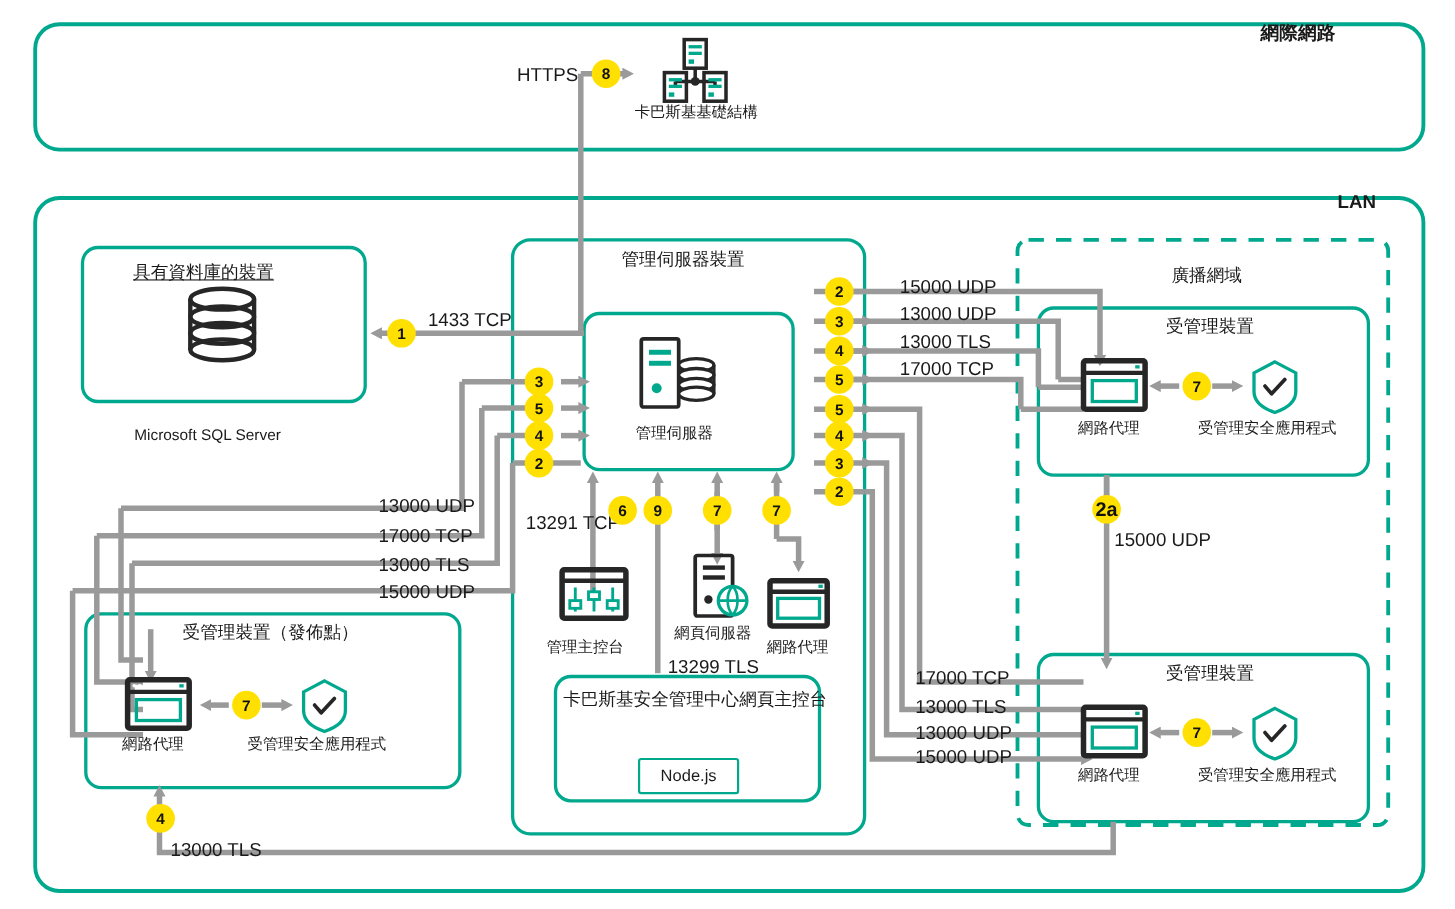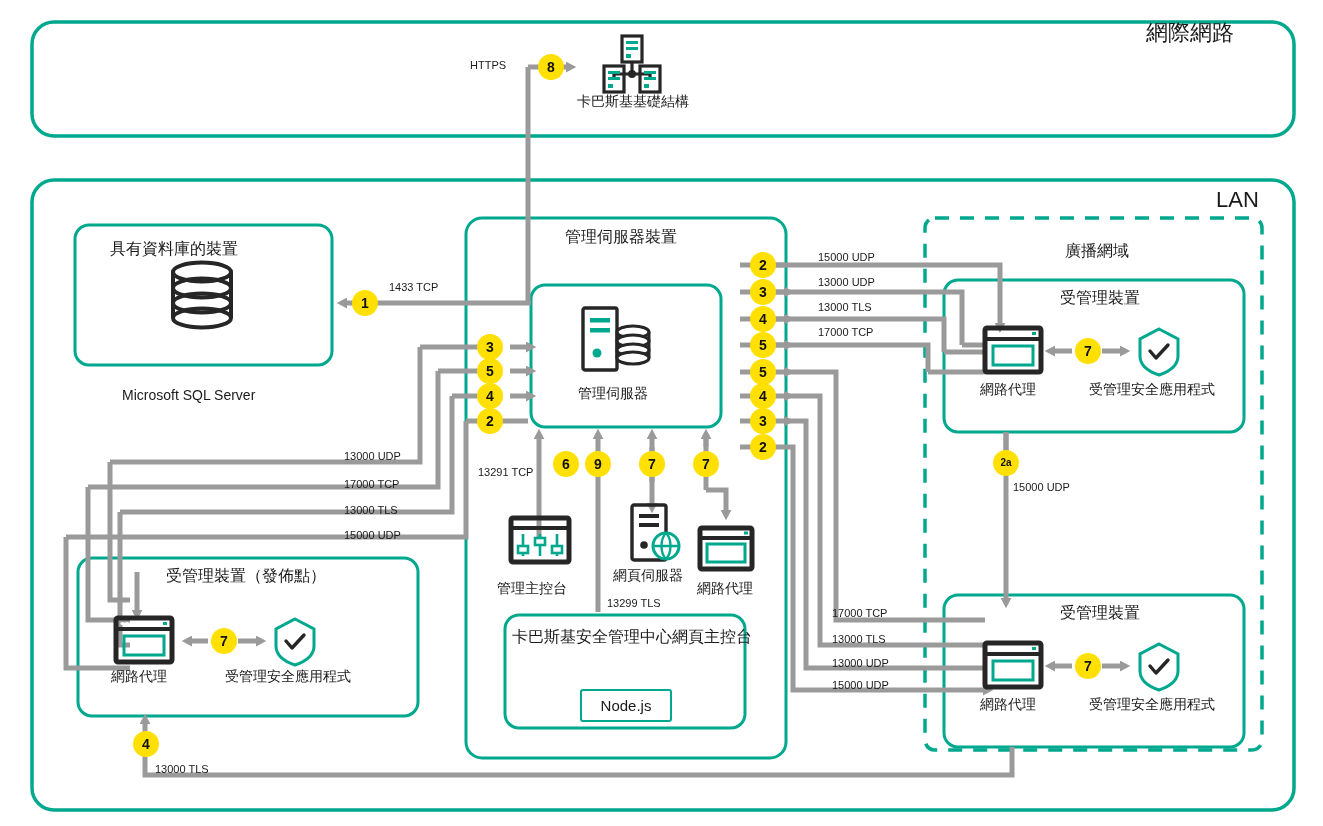--- a/index.html
+++ b/index.html
@@ -1,27 +1,27 @@
 <!DOCTYPE html>
 <html><head>
 <meta charset="utf-8">
 <style>
   html,body{margin:0;padding:0;background:#ffffff;}
   body{font-family:"Liberation Sans","DejaVu Sans",sans-serif;}
   #stage{position:relative;width:1323px;height:826px;overflow:hidden;background:#fff;}
   #svgroot{position:absolute;left:0;top:0;width:1323px;height:826px;}
   .lbl{position:absolute;color:#1a1a1a;white-space:nowrap;line-height:1.15;}
-  .zone-title{font-size:22px;font-weight:normal;}
+  .zone-title{font-size:17px;font-weight:bold;}
   .box-title{font-size:16px;}
   .icon-cap{font-size:14px;text-align:right;}
-  .port{font-size:11px;}
+  .port{font-size:17px;}
   .badge{position:absolute;width:26px;height:26px;border-radius:50%;
          background:#FFE000;color:#111;font-size:14px;font-weight:bold;
          display:flex;align-items:center;justify-content:center;line-height:1;}
-  .badge.sm{font-size:10px;}
+  .badge.sm{font-size:18px;}
   .nodejs{position:absolute;border:2.5px solid #00A88E;border-radius:3px;
           font-size:15px;color:#1a1a1a;display:flex;align-items:center;
           justify-content:center;}
   .ctr{text-align:right;}
 </style>
 </head>
 <body>
 
 <div id="stage">
 
@@ -250,28 +250,28 @@
       <rect x="7" y="9" width="20" height="4" fill="#262626"></rect>
       <rect x="7" y="18" width="20" height="4" fill="#262626"></rect>
       <circle cx="12" cy="40" r="3.8" fill="#262626"></circle>
       <circle cx="34" cy="41" r="13" fill="#fff" stroke="#00A88E" stroke-width="3"></circle>
       <path d="M21 41 L47 41 M34 28 C28 34 28 48 34 54 M34 28 C40 34 40 48 34 54" stroke="#00A88E" stroke-width="2.4" fill="none"></path>
     </g>
 
   </svg>
 
   <div class="lbl zone-title" style="left:1146px;top:20px;">網際網路</div>
-  <div class="lbl zone-title" style="left:1216px;top:187px;">LAN</div>
+  <div class="lbl zone-title" style="left:1216px;top:174px;">LAN</div>
   <div class="lbl box-title" style="left:1065px;top:226px;margin-top:16px;">廣播網域</div>
 
   <div class="lbl port" style="left:470px;top:59px;">HTTPS</div>
   <div class="badge" style="left:538px;top:54px;">8</div>
   <div class="lbl icon-cap" style="left:577px;top:93px;">卡巴斯基基礎結構</div>
 
-  <div class="lbl box-title" style="left:110px;top:240px;">具有資料庫的裝置</div>
+  <div class="lbl box-title" style="left:121px;top:240px;text-decoration:underline;">具有資料庫的裝置</div>
   <div class="lbl icon-cap" style="left:122px;top:339px;margin-top:48px;">Microsoft SQL Server</div>
   <div class="badge" style="left:352px;top:290px;">1</div>
   <div class="lbl port" style="left:389px;top:281px;">1433 TCP</div>
 
   <div class="lbl box-title" style="left:565px;top:228px;">管理伺服器裝置</div>
   <div class="lbl icon-cap" style="left:578px;top:385px;">管理伺服器</div>
 
   <div class="badge" style="left:477px;top:334px;">3</div>
   <div class="badge" style="left:477px;top:358px;">5</div>
   <div class="badge" style="left:477px;top:383px;">4</div>

